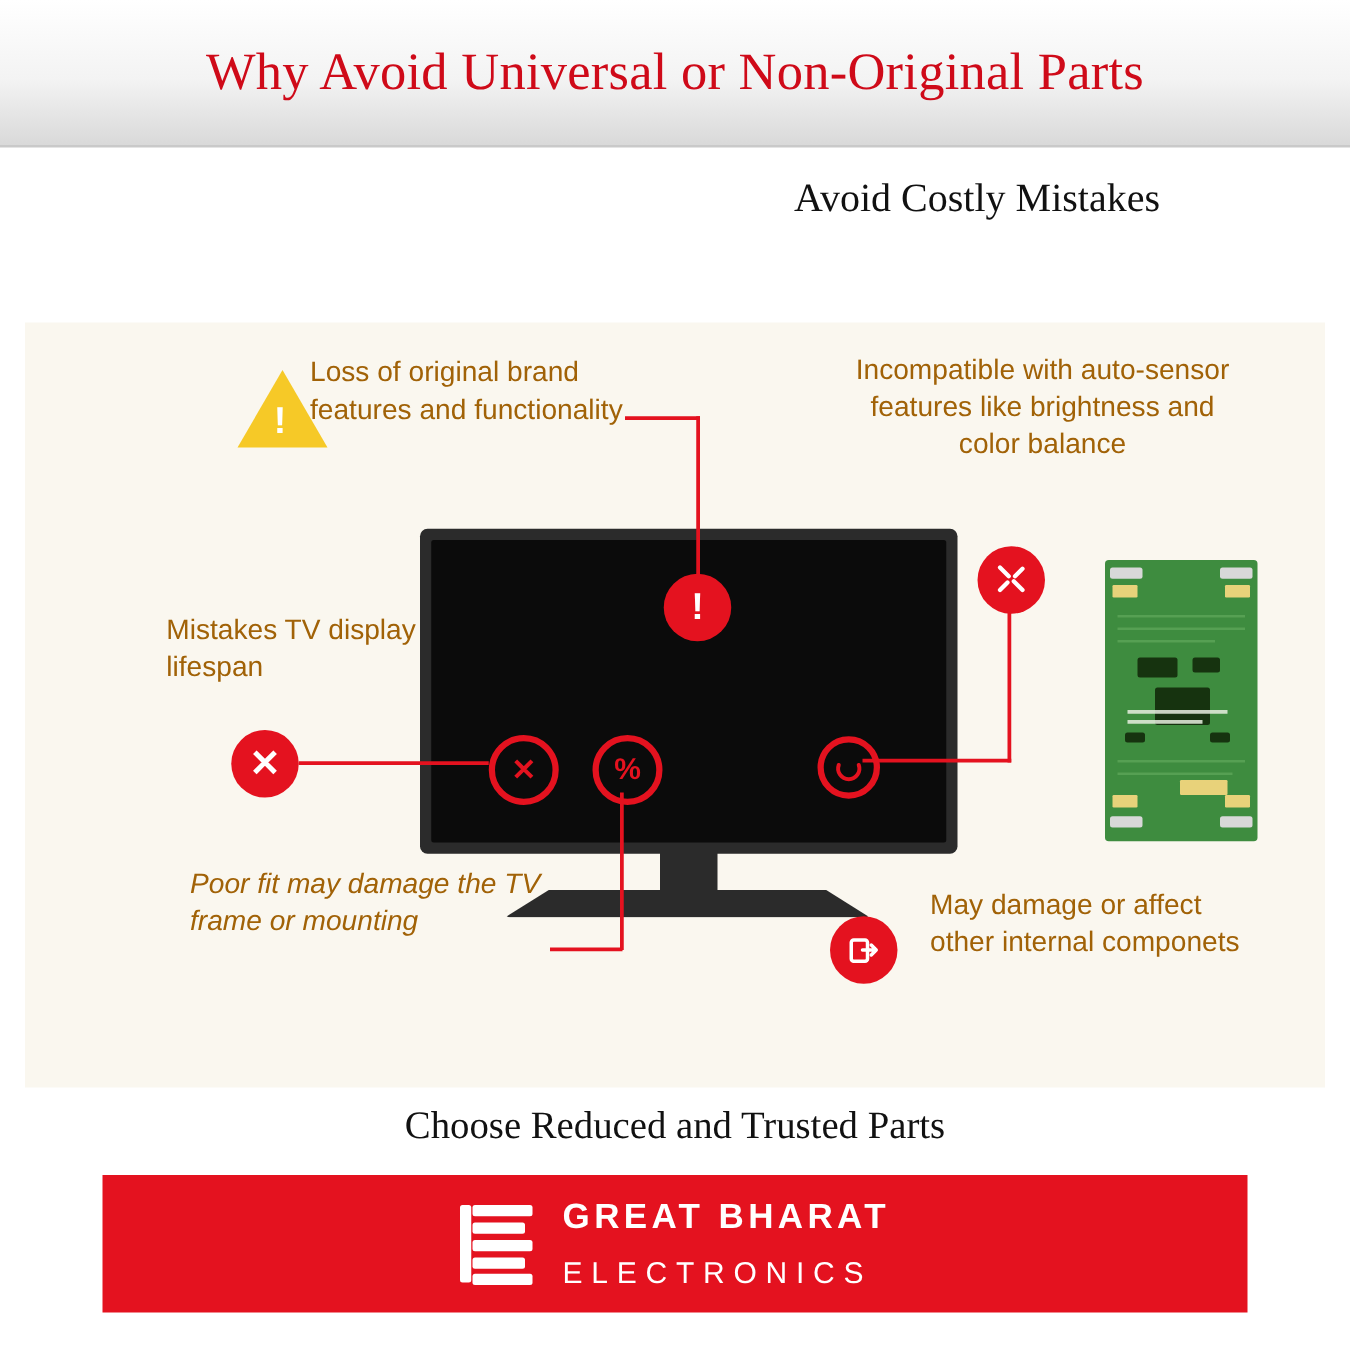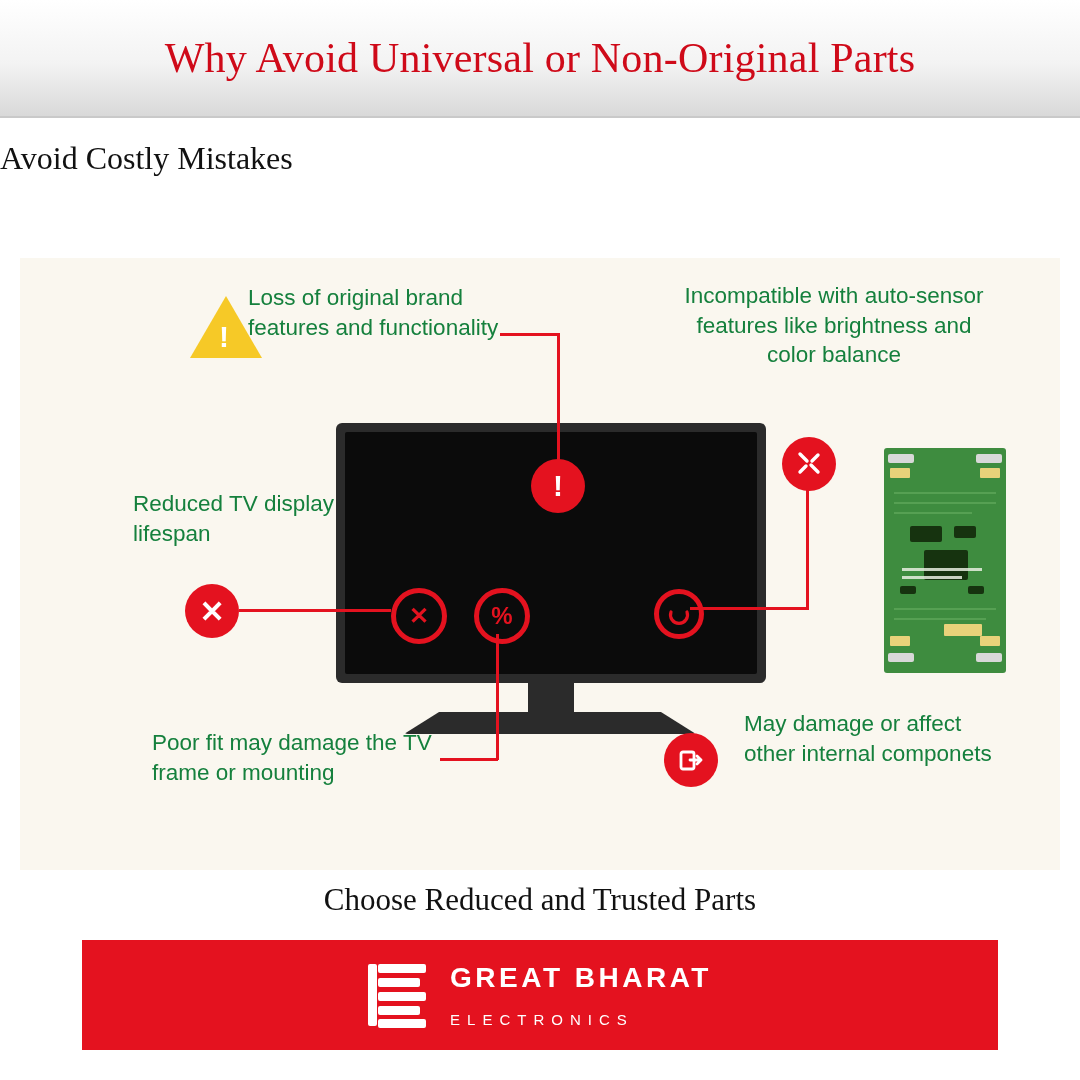--- a/index.html
+++ b/index.html
@@ -39,21 +39,21 @@
     width: 1080px;
     height: 2px;
     background: #c9c9c9;
   }
 
   
   .subhead-wrap {
     position: absolute;
     left: 0; top: 140px;
     width: 928px;
-    text-align: left;
+    text-align: right;
   }
   .subhead-main {
     font-family: "Liberation Serif", serif;
     font-size: 32px;
     color: #111111;
     margin-bottom: 8px;
   }
   .subhead-sub {
     font-family: "Liberation Serif", serif;
     font-size: 24px;
@@ -142,21 +142,21 @@
     position: absolute;
     background: #d8d8d8;
     border-radius: 2px;
   }
 
   
   .callout {
     position: absolute;
     font-size: 22.5px;
     line-height: 1.32;
-    color: #15803d;
+    color: #a16207;
   }
 
   
   .icon-circle {
     position: absolute;
     border-radius: 50%;
     background: #e4121f;
     display: flex;
     align-items: center;
     justify-content: center;
@@ -242,21 +242,21 @@
     border-radius: 2px;
   }
   .brand-text { color: #ffffff; }
   .brand-name {
     font-size: 28px;
     letter-spacing: 3.5px;
     font-weight: bold;
     line-height: 1;
   }
   .brand-sub {
-    font-size: 15px;
+    font-size: 24px;
     letter-spacing: 7px;
     margin-top: 20px;
     line-height: 1;
   }
 </style>
 </head>
 <body>
 
 <div class="header">
   <div class="header-title">Why Avoid Universal or Non-Original Parts</div>
@@ -317,35 +317,35 @@
   </svg>
 </div>
 <div class="line" style="left:806px; top:490px; width:3px; height:120px;"></div>
 <div class="line" style="left:690px; top:607px; width:119px; height:3px;"></div>
 <div class="icon-circle ring" style="left:654px; top:589px; width:40px; height:40px; font-size:22px;">
   <svg width="26" height="26" viewBox="0 0 26 26" aria-hidden="true">
     <path d="M5 11 A8.5 8.5 0 1 0 21 11" stroke="#e4121f" stroke-width="3.2" fill="none" stroke-linecap="round"></path>
   </svg>
 </div>
 
-<div class="callout" style="left:133px; top:489px; width:220px;">Reduced TV display lifespan</div>
+<div class="callout" style="left:133px; top:489px; width:220px;">Mistakes TV display lifespan</div>
 <div class="icon-circle" style="left:185px; top:584px; width:54px; height:54px; font-size:30px;">
   <span>✕</span>
 </div>
 <div class="line" style="left:239px; top:609px; width:152px; height:3px;"></div>
 <div class="icon-circle ring" style="left:391px; top:588px; width:46px; height:46px; font-size:24px;">
   <span>✕</span>
 </div>
 
 <div class="icon-circle ring" style="left:474px; top:588px; width:46px; height:46px; font-size:24px;">
   <span>%</span>
 </div>
 <div class="line" style="left:496px; top:634px; width:3px; height:126px;"></div>
 <div class="line" style="left:440px; top:758px; width:58px; height:3px;"></div>
-<div class="callout" style="left:152px; top:728px; width:300px;">Poor fit may damage the TV frame or mounting</div>
+<div class="callout" style="left:152px; top:692px; width:300px;font-style:italic;">Poor fit may damage the TV frame or mounting</div>
 
 <div class="icon-circle" style="left:664px; top:733px; width:54px; height:54px;">
   <svg width="30" height="30" viewBox="0 0 30 30" aria-hidden="true">
     <rect x="5" y="7" width="13" height="17" rx="2" stroke="#ffffff" stroke-width="2.8" fill="none"></rect>
     <path d="M14 15 H25 M21 11 L25 15 L21 19" stroke="#ffffff" stroke-width="2.8" fill="none" stroke-linecap="round" stroke-linejoin="round"></path>
   </svg>
 </div>
 <div class="callout" style="left:744px; top:709px; width:262px;">May damage or affect other internal componets</div>
 
 <div class="bottom-head">Choose Reduced and Trusted Parts</div>

